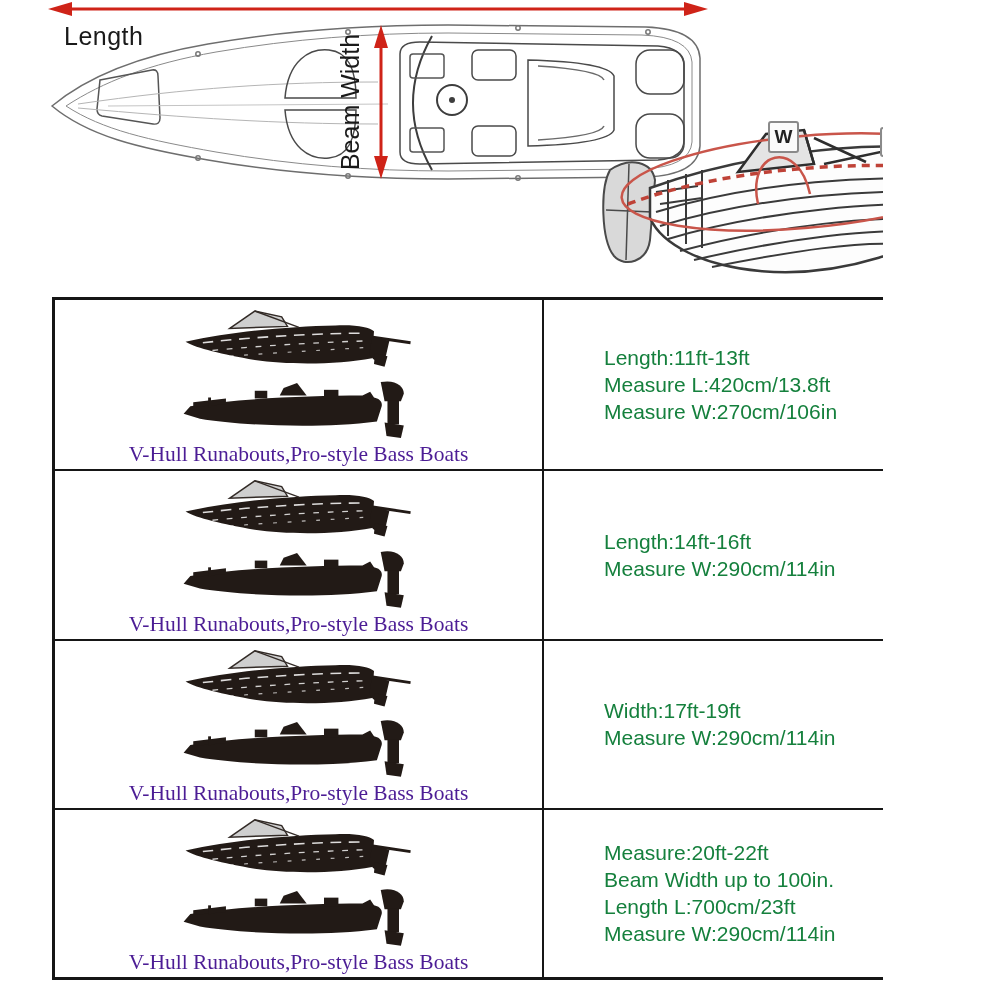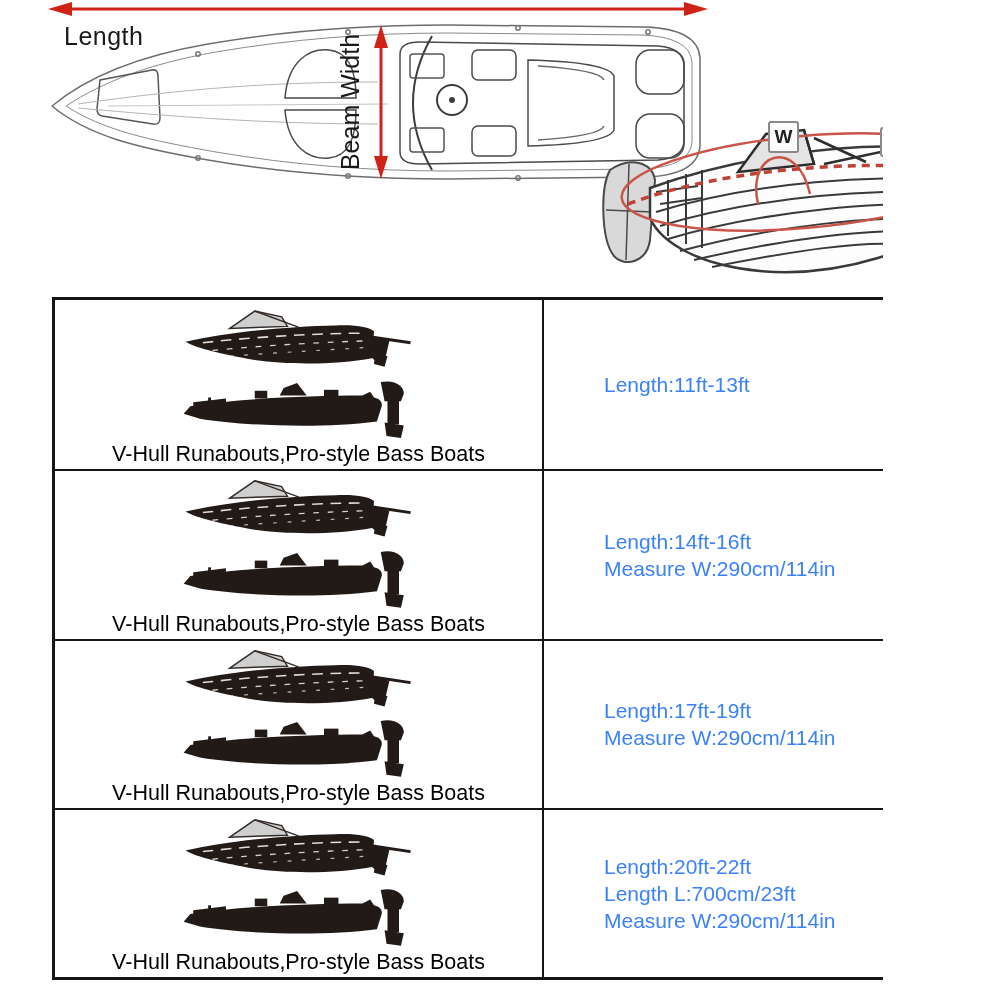--- a/index.html
+++ b/index.html
@@ -36,27 +36,27 @@
   }
   .size-row:first-child{border-top:none;}
   .boat-cell{
     border-right:2px solid #161616;min-height:0;
     display:flex;flex-direction:column;align-items:center;justify-content:flex-end;
     padding-bottom:2px;box-sizing:border-box;
   }
   .boat-cell svg.runabout{width:250px;height:72px;margin-bottom:6px;}
   .boat-cell svg.bassboat{width:250px;height:62px;margin-bottom:1px;}
   .boat-types-caption{
-    font-size:21.5px;color:#000000;white-space:nowrap;line-height:25px;
+    font-size:21.5px;color:#4c1d95;white-space:nowrap;line-height:25px;font-family:Liberation Serif, serif;
   }
   .spec-cell{
     display:flex;flex-direction:column;justify-content:center;
     padding-left:60px;box-sizing:border-box;min-height:0;
   }
-  .spec-line{font-size:21px;line-height:27px;color:#3b82f6;white-space:nowrap;}
+  .spec-line{font-size:21px;line-height:27px;color:#15803d;white-space:nowrap;}
 </style>
 </head>
 <body>
 
 <div class="stage">
 
   <svg width="0" height="0" style="position:absolute" aria-hidden="true">
     <defs>
       <g id="sym-runabout">
         <path d="M205,33 L246,39" stroke="#221a16" stroke-width="3" fill="none"></path>
@@ -182,20 +182,22 @@
         <svg class="runabout" viewBox="0 0 260 66">
             <use href="#sym-runabout"></use>
           </svg>
         <svg class="bassboat" viewBox="0 0 260 60">
             <use href="#sym-bassboat"></use>
           </svg>
         <div class="boat-types-caption">V-Hull Runabouts,Pro-style Bass Boats</div>
       </div>
       <div class="spec-cell">
         <div class="spec-line">Length:11ft-13ft</div>
+        <div class="spec-line">Measure L:420cm/13.8ft</div>
+        <div class="spec-line">Measure W:270cm/106in</div>
       </div>
     </div>
 
     <div class="size-row">
       <div class="boat-cell">
         <svg class="runabout" viewBox="0 0 260 66">
             <use href="#sym-runabout"></use>
           </svg>
         <svg class="bassboat" viewBox="0 0 260 60">
             <use href="#sym-bassboat"></use>
@@ -212,36 +214,37 @@
       <div class="boat-cell">
         <svg class="runabout" viewBox="0 0 260 66">
             <use href="#sym-runabout"></use>
           </svg>
         <svg class="bassboat" viewBox="0 0 260 60">
             <use href="#sym-bassboat"></use>
           </svg>
         <div class="boat-types-caption">V-Hull Runabouts,Pro-style Bass Boats</div>
       </div>
       <div class="spec-cell">
-        <div class="spec-line">Length:17ft-19ft</div>
+        <div class="spec-line">Width:17ft-19ft</div>
         <div class="spec-line">Measure W:290cm/114in</div>
       </div>
     </div>
 
     <div class="size-row">
       <div class="boat-cell">
         <svg class="runabout" viewBox="0 0 260 66">
             <use href="#sym-runabout"></use>
           </svg>
         <svg class="bassboat" viewBox="0 0 260 60">
             <use href="#sym-bassboat"></use>
           </svg>
         <div class="boat-types-caption">V-Hull Runabouts,Pro-style Bass Boats</div>
       </div>
       <div class="spec-cell">
-        <div class="spec-line">Length:20ft-22ft</div>
+        <div class="spec-line">Measure:20ft-22ft</div>
+        <div class="spec-line">Beam Width up to 100in.</div>
         <div class="spec-line">Length L:700cm/23ft</div>
         <div class="spec-line">Measure W:290cm/114in</div>
       </div>
     </div>
 
   </div>
 </div>
 
 </body></html>

